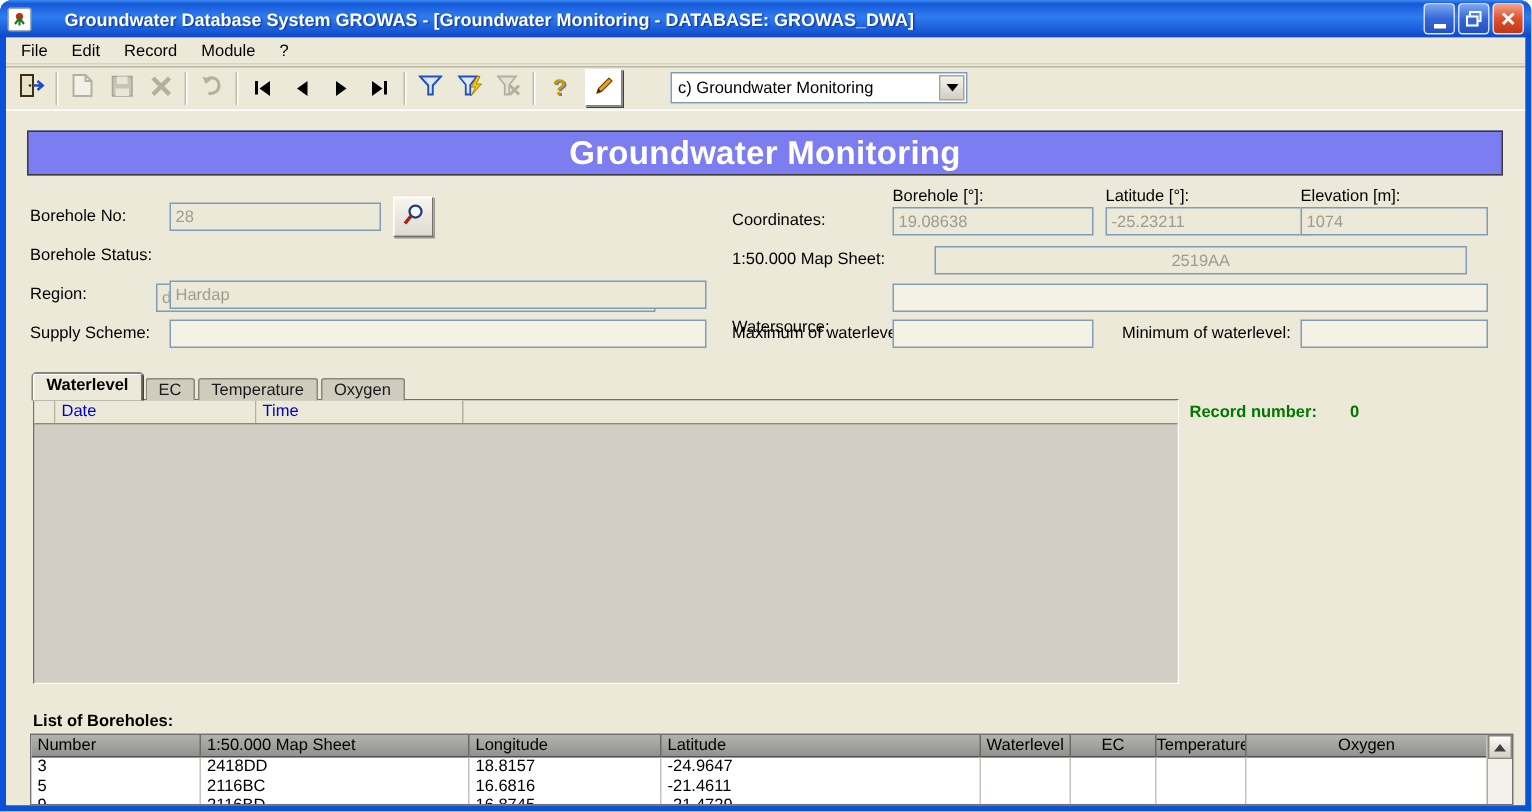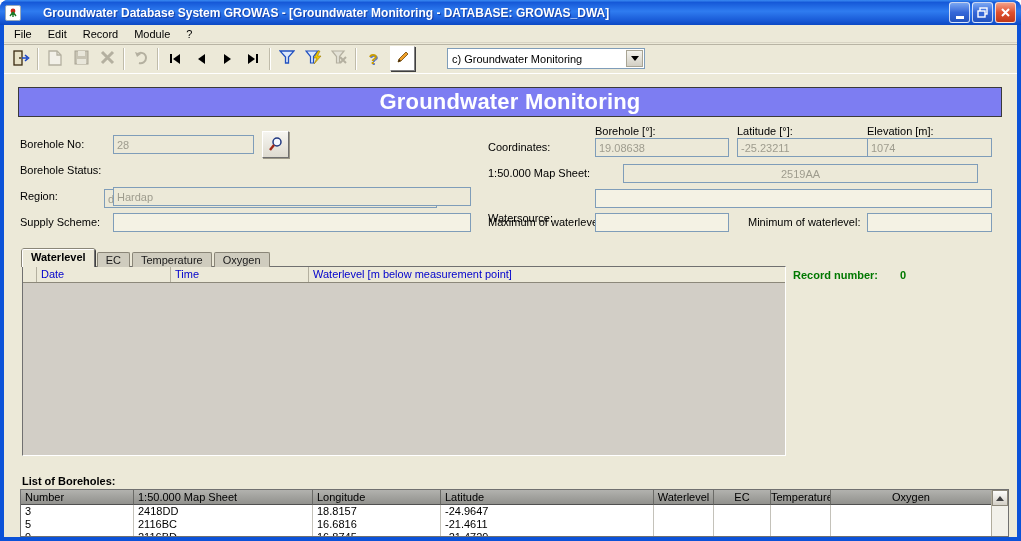--- a/index.html
+++ b/index.html
@@ -311,21 +311,20 @@
       <div class="tab">EC</div>
       <div class="tab">Temperature</div>
       <div class="tab">Oxygen</div>
     </div>
 
     <div class="grid">
       <div class="grid-head">
         <div class="ghcell sel"></div>
         <div class="ghcell" style="width:134px;">Date</div>
         <div class="ghcell" style="width:138px;">Time</div>
-        <div class="ghcell" style="flex:1; border-right:none;">Waterlevel [m below measurement point]</div>
       </div>
       <div class="grid-body"></div>
     </div>
 
     <div class="recnum">
       <span>Record number:</span><span class="val">0</span>
     </div>
 
     <div class="list-label">List of Boreholes:</div>
     <div class="bgrid">

